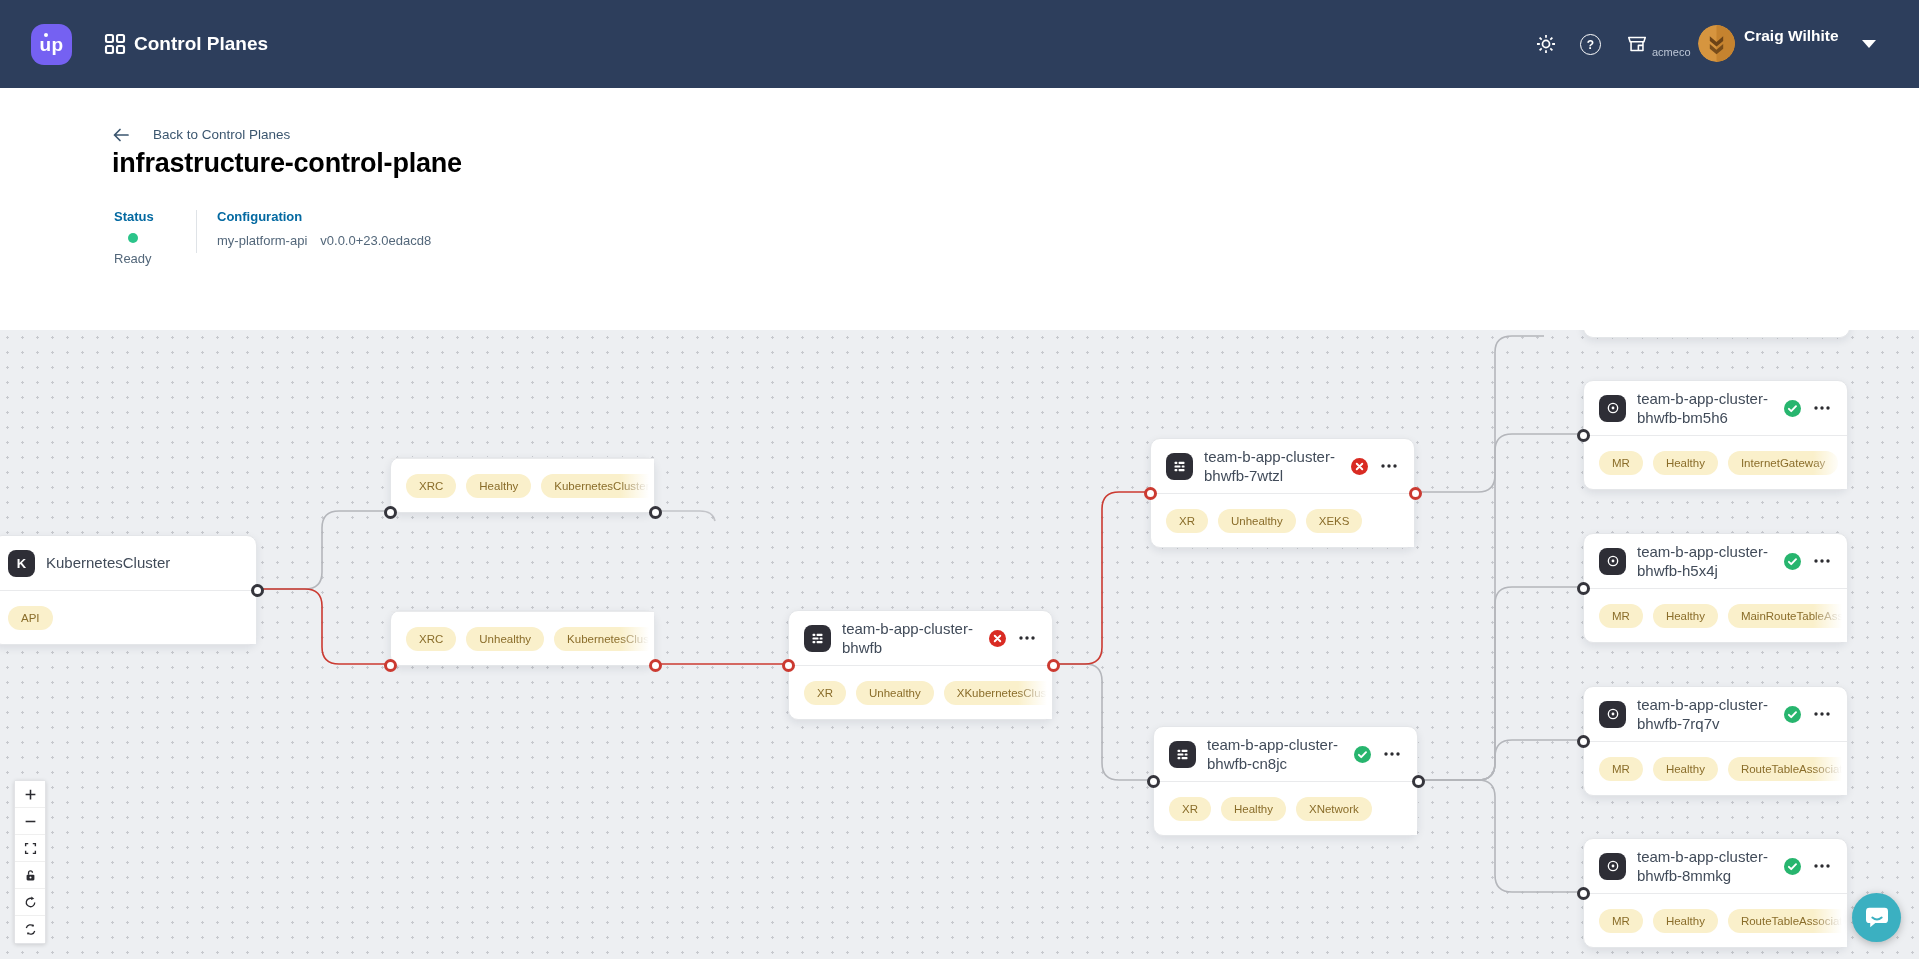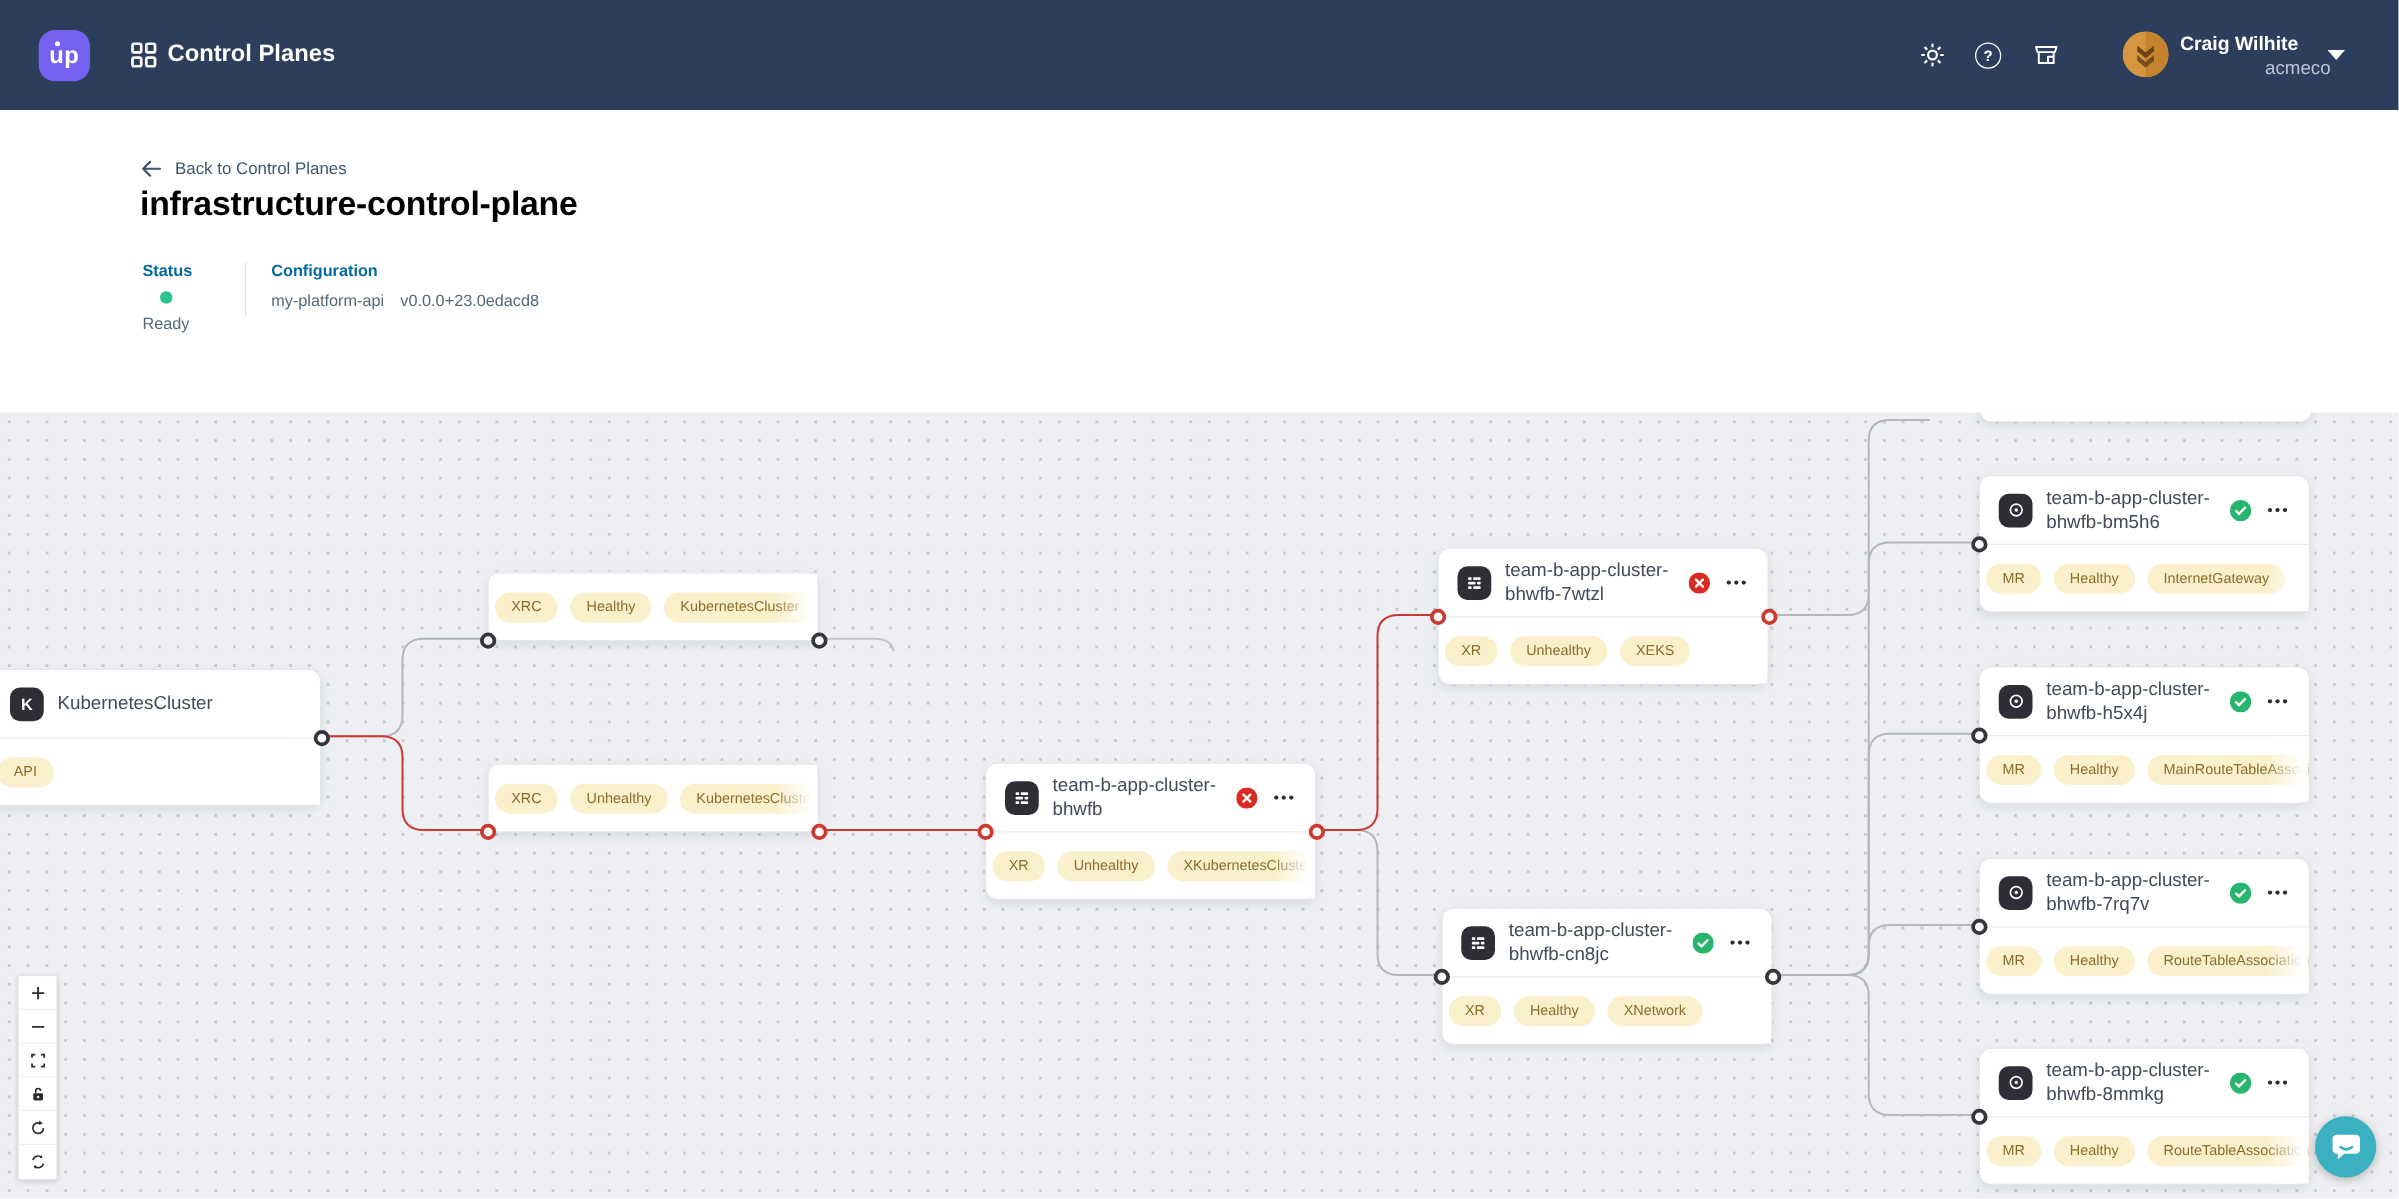--- a/index.html
+++ b/index.html
@@ -8,25 +8,25 @@
   
   .navbar{position:absolute;left:0;top:0;width:100%;height:88px;background:#2d3e5c;z-index:50;}
   .logo{position:absolute;left:31px;top:24px;width:41px;height:41px;background:#7561f2;border-radius:13px;display:flex;align-items:center;justify-content:center;color:#fff;font-size:19px;font-weight:bold;letter-spacing:.5px;}
   .logo .dot{position:absolute;left:13px;top:9px;width:4px;height:4px;border-radius:50%;background:#fff;}
   .nav-grid{position:absolute;left:103px;top:32px;width:24px;height:24px;}
   .nav-title{position:absolute;left:134px;top:33px;color:#fff;font-size:19px;font-weight:bold;}
   .nav-icon{position:absolute;top:33px;width:22px;height:22px;cursor:pointer;}
   .help-circle{position:absolute;top:34px;width:19px;height:19px;border:1.7px solid #fff;border-radius:50%;color:#fff;font-size:12px;font-weight:bold;display:flex;align-items:center;justify-content:center;cursor:pointer;}
   .avatar{position:absolute;left:1698px;top:25px;width:37px;height:37px;border-radius:50%;overflow:hidden;cursor:pointer;}
   .user-name{position:absolute;left:1744px;top:27px;color:#fff;font-size:15.5px;font-weight:bold;}
-  .user-org{position:absolute;left:1812px;top:46px;color:#bcc6d6;font-size:15px;}
+  .user-org{position:absolute;left:1652px;top:46px;color:#bcc6d6;font-size:11px;}
   .caret{position:absolute;left:1862px;top:40px;width:0;height:0;border-left:7px solid transparent;border-right:7px solid transparent;border-top:8px solid #fff;cursor:pointer;}
 
   
-  .back-link{position:absolute;left:113px;top:127px;display:flex;align-items:center;gap:11px;color:#3b566f;font-size:13.5px;cursor:pointer;z-index:5;}
+  .back-link{position:absolute;left:113px;top:127px;display:flex;align-items:center;gap:24px;color:#3b566f;font-size:13.5px;cursor:pointer;z-index:5;}
   .page-title{position:absolute;left:112px;top:148px;font-size:27px;font-weight:bold;color:#000000;letter-spacing:-.2px;}
   .meta-label{position:absolute;top:209px;font-size:13px;font-weight:bold;color:#0369a1;}
   .meta-row{position:absolute;top:233px;display:flex;align-items:center;gap:8px;font-size:13px;color:#53677a;}
   .status-dot{width:10px;height:10px;border-radius:50%;background:#2bc48a;}
   .meta-divider{position:absolute;left:196px;top:210px;width:1px;height:43px;background:#dfe3e7;}
   .tabs{position:absolute;left:113px;top:292px;display:flex;gap:6px;z-index:5;}
   .tab{padding:3px 23px 13px;font-size:16px;font-weight:bold;color:#1c3a55;border-bottom:3px solid transparent;cursor:pointer;}
   .tab.active{color:#5b51e8;border-bottom-color:#5b51e8;}
 
   
@@ -34,21 +34,21 @@
     background-image:radial-gradient(circle,#c7c9ce 1.1px,transparent 1.3px);background-size:15px 15px;overflow:hidden;}
   .edges{position:absolute;left:0;top:0;width:1919px;height:629px;}
 
   .node{position:absolute;width:265px;background:#fff;border:1px solid #e4e6e9;border-radius:10px;box-shadow:0 3px 8px rgba(25,30,50,.09);box-sizing:border-box;cursor:pointer;}
   .node-header{display:flex;align-items:center;gap:11px;height:54px;padding:0 15px;box-sizing:border-box;}
   .res-icon{flex:0 0 auto;width:27px;height:27px;background:#2e2e36;border-radius:8px;display:flex;align-items:center;justify-content:center;color:#fff;font-weight:bold;font-size:13px;}
   .node-name{flex:1;font-size:15px;color:#414b59;line-height:1.3;word-break:break-all;}
   .stat{flex:0 0 auto;width:17px;height:17px;}
   .menu-btn{flex:0 0 auto;width:20px;height:20px;border:0;background:transparent;padding:0;cursor:pointer;display:flex;align-items:center;justify-content:center;}
   .node-divider{height:0;border-top:1px solid #e9eaec;}
-  .node-badges{position:relative;display:flex;align-items:center;gap:10px;height:53px;padding:0 5px;box-sizing:border-box;white-space:nowrap;overflow:hidden;}
+  .node-badges{position:relative;display:flex;align-items:center;gap:10px;height:53px;padding:0 15px;box-sizing:border-box;white-space:nowrap;overflow:hidden;}
   .node-badges::after{content:"";position:absolute;right:0;top:0;bottom:0;width:34px;background:linear-gradient(to right,rgba(255,255,255,0),#fff 85%);}
   .badge{flex:0 0 auto;background:#faf0cb;color:#8a6d2a;font-size:11.5px;padding:6px 13px;border-radius:14px;}
   .handle{position:absolute;top:47.5px;width:7px;height:7px;background:#fff;border:3.2px solid #35353c;border-radius:50%;z-index:3;}
   .handle.l{left:-7.5px;}  .handle.r{right:-7.5px;}
   .handle.red{border-color:#cb3a31;}
   .partial-card{position:absolute;left:1583px;top:-10px;width:265px;height:17px;background:#fff;border:1px solid #e4e6e9;border-top:none;border-radius:0 0 10px 10px;box-shadow:0 3px 8px rgba(25,30,50,.09);}
 
   
   .flow-controls{position:absolute;left:14px;top:780px;width:30px;background:#fff;border:1px solid #e2e3e6;border-radius:3px;box-shadow:0 1px 4px rgba(0,0,0,.14);z-index:20;}
   .fc-btn{width:100%;height:27px;border:0;border-bottom:1px solid #efefef;background:#fff;display:flex;align-items:center;justify-content:center;padding:0;cursor:pointer;}

